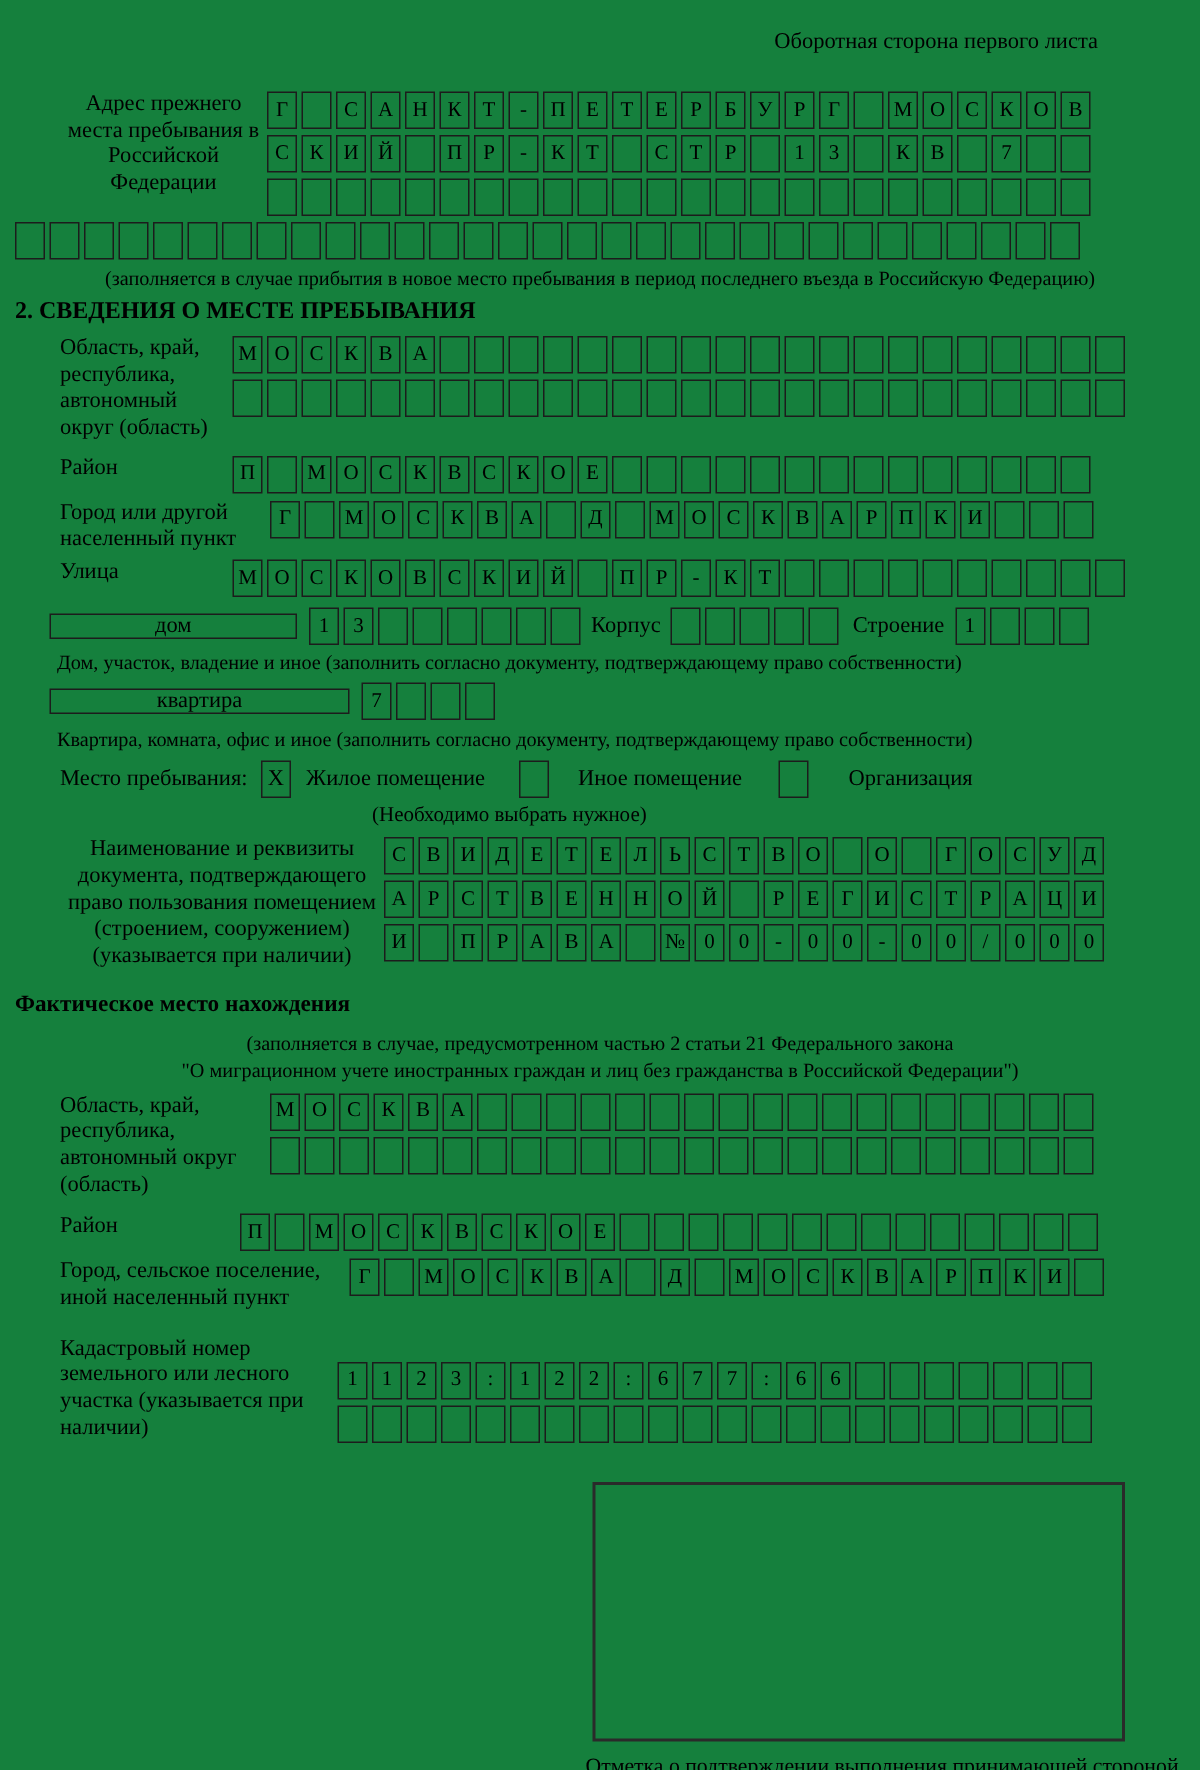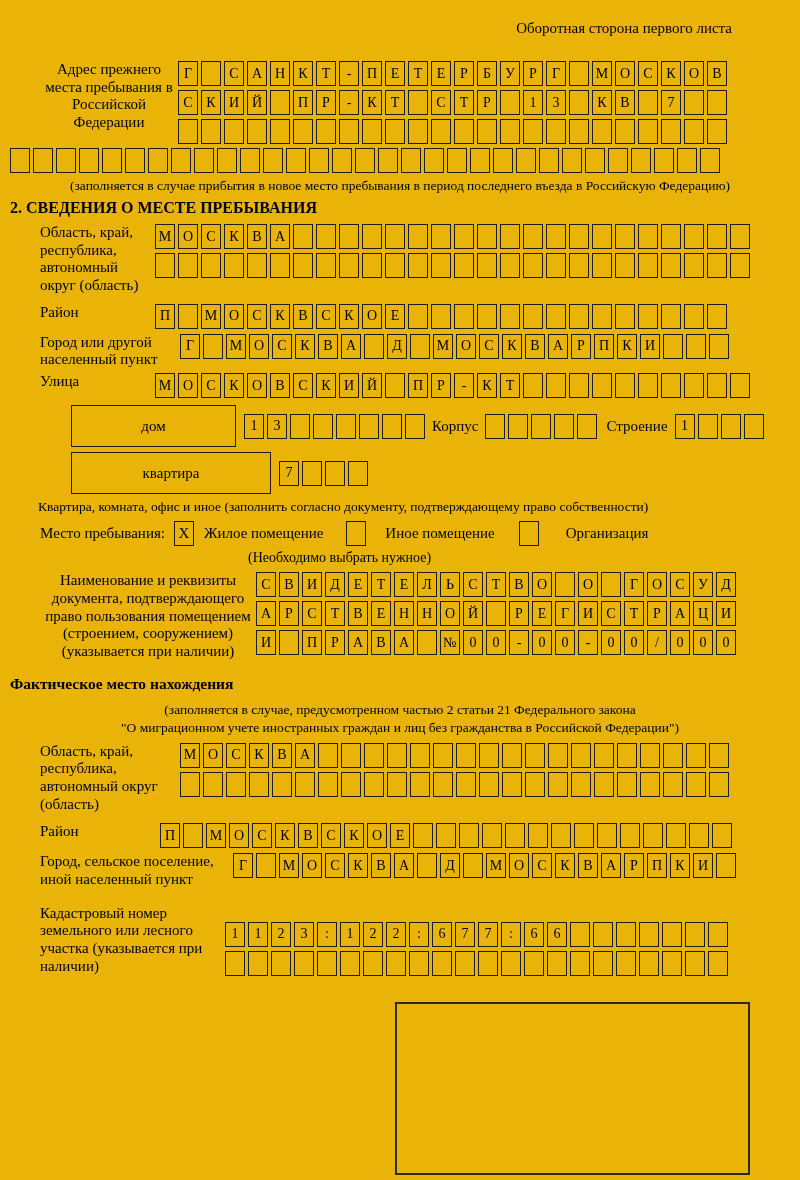--- a/index.html
+++ b/index.html
@@ -1,35 +1,35 @@
 <!DOCTYPE html>
 <html lang="ru"><head>
 <meta charset="utf-8">
 <style>
   html,body { margin:0; padding:0; background:#ffffff; }
   .page {
     position:relative; width:800px; height:1180px; margin:0 auto;
-    background:#eab308; color:#000;
+    background:#15803d; color:#000;
     font-family:"Liberation Serif","DejaVu Serif",serif;
     box-sizing:border-box; padding:10px 10px 0 10px; overflow:hidden;
   }
   .header-note { text-align:right; padding-right:58px; font-size:15px; margin-top:10px; }
 
   .field { display:flex; align-items:flex-start; }
   .flabel { font-size:15px; line-height:1.18; margin-left:30px; box-sizing:border-box; flex:none; }
   .rows { display:flex; flex-direction:column; gap:4px; }
   .cellrow { display:flex; gap:3px; }
   .cell {
     width:20px; height:25px; flex:none; box-sizing:border-box;
     border:1.5px solid #1c1c1c; display:flex; align-items:center; justify-content:center;
     font-size:14px;
   }
   .widebox {
-    height:42px; box-sizing:border-box; border:1.5px solid #1c1c1c;
-    display:flex; align-items:center; justify-content:center; font-size:15px; flex:none;margin-left:38px;
+    height:17px; box-sizing:border-box; border:1.5px solid #1c1c1c;
+    display:flex; align-items:center; justify-content:center; font-size:15px; flex:none;
   }
   .inline-lbl { font-size:15px; line-height:25px; flex:none; }
   .note { font-size:13.5px; }
   .note-center { text-align:center; font-size:13.5px; }
   .sec-title { text-align:left; font-size:16px; font-weight:bold; }
   .cb {
     width:20px; height:25px; box-sizing:border-box; border:1.5px solid #1c1c1c;
     display:flex; align-items:center; justify-content:center; font-size:15px; flex:none;
   }
   .w138{width:138px;text-align:center;} .w115{width:115px;} .w140{width:140px;} .w216{width:216px;text-align:center;}
@@ -347,20 +347,21 @@
         <div class="cell"></div>
       </div>
     <div class="inline-lbl" style="margin:0 7px 0 9px;">Строение</div>
     <div class="cellrow">
         <div class="cell">1</div>
         <div class="cell"></div>
         <div class="cell"></div>
         <div class="cell"></div>
       </div>
   </div>
+  <div class="note" style="margin:4px 0 0 28px;">Дом, участок, владение и иное (заполнить согласно документу, подтверждающему право собственности)</div>
 
   <div style="display:flex; align-items:center; margin-top:5px; margin-left:23px;">
     <div class="widebox" style="width:200px;">квартира</div>
     <div class="cellrow" style="margin-left:8px;">
         <div class="cell">7</div>
         <div class="cell"></div>
         <div class="cell"></div>
         <div class="cell"></div>
       </div>
   </div>

